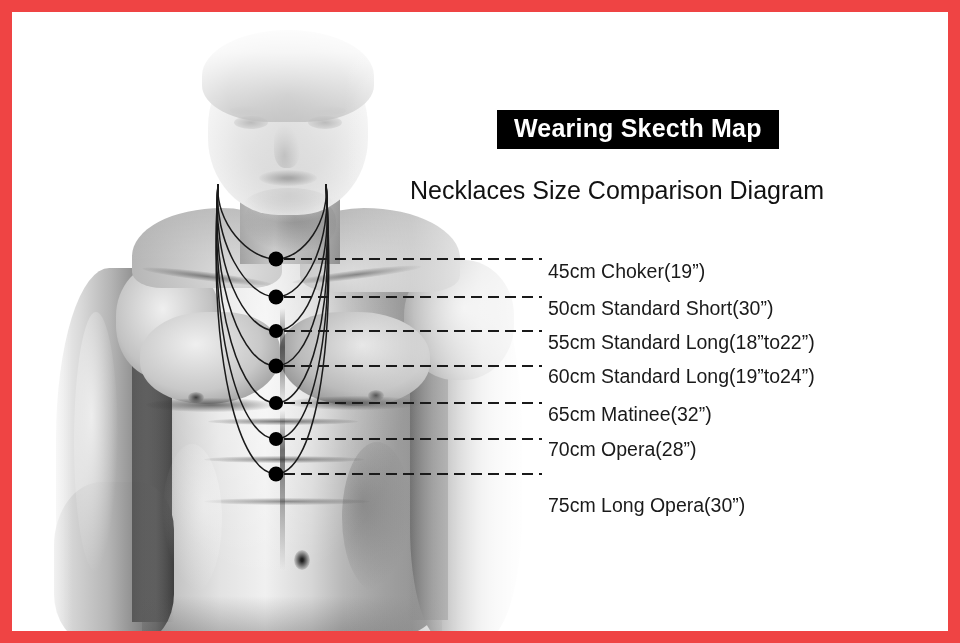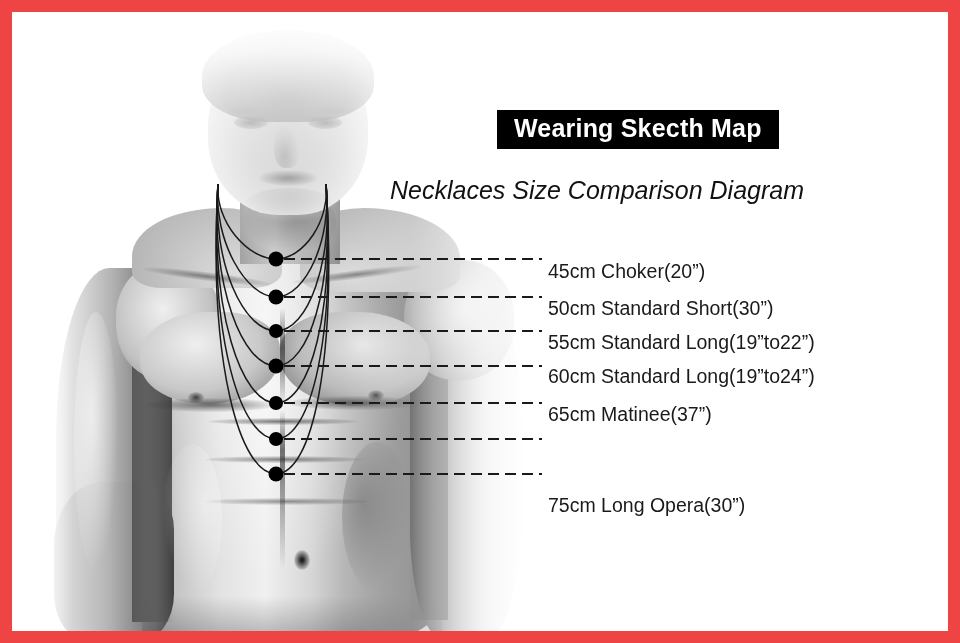--- a/index.html
+++ b/index.html
@@ -147,22 +147,22 @@
         background:linear-gradient(to bottom,rgba(120,120,120,0),rgba(90,90,90,.45));}
 
   
   #vec{position:absolute;left:0;top:0;width:936px;height:619px;z-index:60;}
 
   
   #title-banner{position:absolute;left:485px;top:98px;background:#000000;
       padding:6px 17px 8px 17px;z-index:70;}
   #title-banner .t{color:#ffffff;font-size:25px;font-weight:bold;letter-spacing:.2px;
       white-space:nowrap;line-height:1;}
-  #subtitle{position:absolute;left:378px;top:166px;z-index:70;color:#111111;
-      font-size:25px;white-space:nowrap;line-height:1;font-style:italic;}
+  #subtitle{position:absolute;left:398px;top:166px;z-index:70;color:#111111;
+      font-size:25px;white-space:nowrap;line-height:1;}
 
   .row-label{position:absolute;left:536px;z-index:70;color:#1a1a1a;font-size:19.5px;
       white-space:nowrap;line-height:1;}
 </style>
 </head>
 <body>
 
 <div id="frame">
   <div id="canvas">
 
@@ -243,21 +243,22 @@
         <line x1="272" y1="462" x2="530" y2="462"></line>
       </g>
     </svg>
 
     <div id="title-banner">
       <div class="t">Wearing Skecth Map</div>
     </div>
 
     <div id="subtitle">Necklaces Size Comparison Diagram</div>
 
-    <div class="row-label" style="top:250px">45cm Choker(20”)</div>
+    <div class="row-label" style="top:250px">45cm Choker(19”)</div>
     <div class="row-label" style="top:287px">50cm Standard Short(30”)</div>
-    <div class="row-label" style="top:321px">55cm Standard Long(19”to22”)</div>
+    <div class="row-label" style="top:321px">55cm Standard Long(18”to22”)</div>
     <div class="row-label" style="top:355px">60cm Standard Long(19”to24”)</div>
-    <div class="row-label" style="top:393px">65cm Matinee(37”)</div>
+    <div class="row-label" style="top:393px">65cm Matinee(32”)</div>
+    <div class="row-label" style="top:428px">70cm Opera(28”)</div>
     <div class="row-label" style="top:484px">75cm Long Opera(30”)</div>
 
   </div>
 </div>
 
 </body></html>

